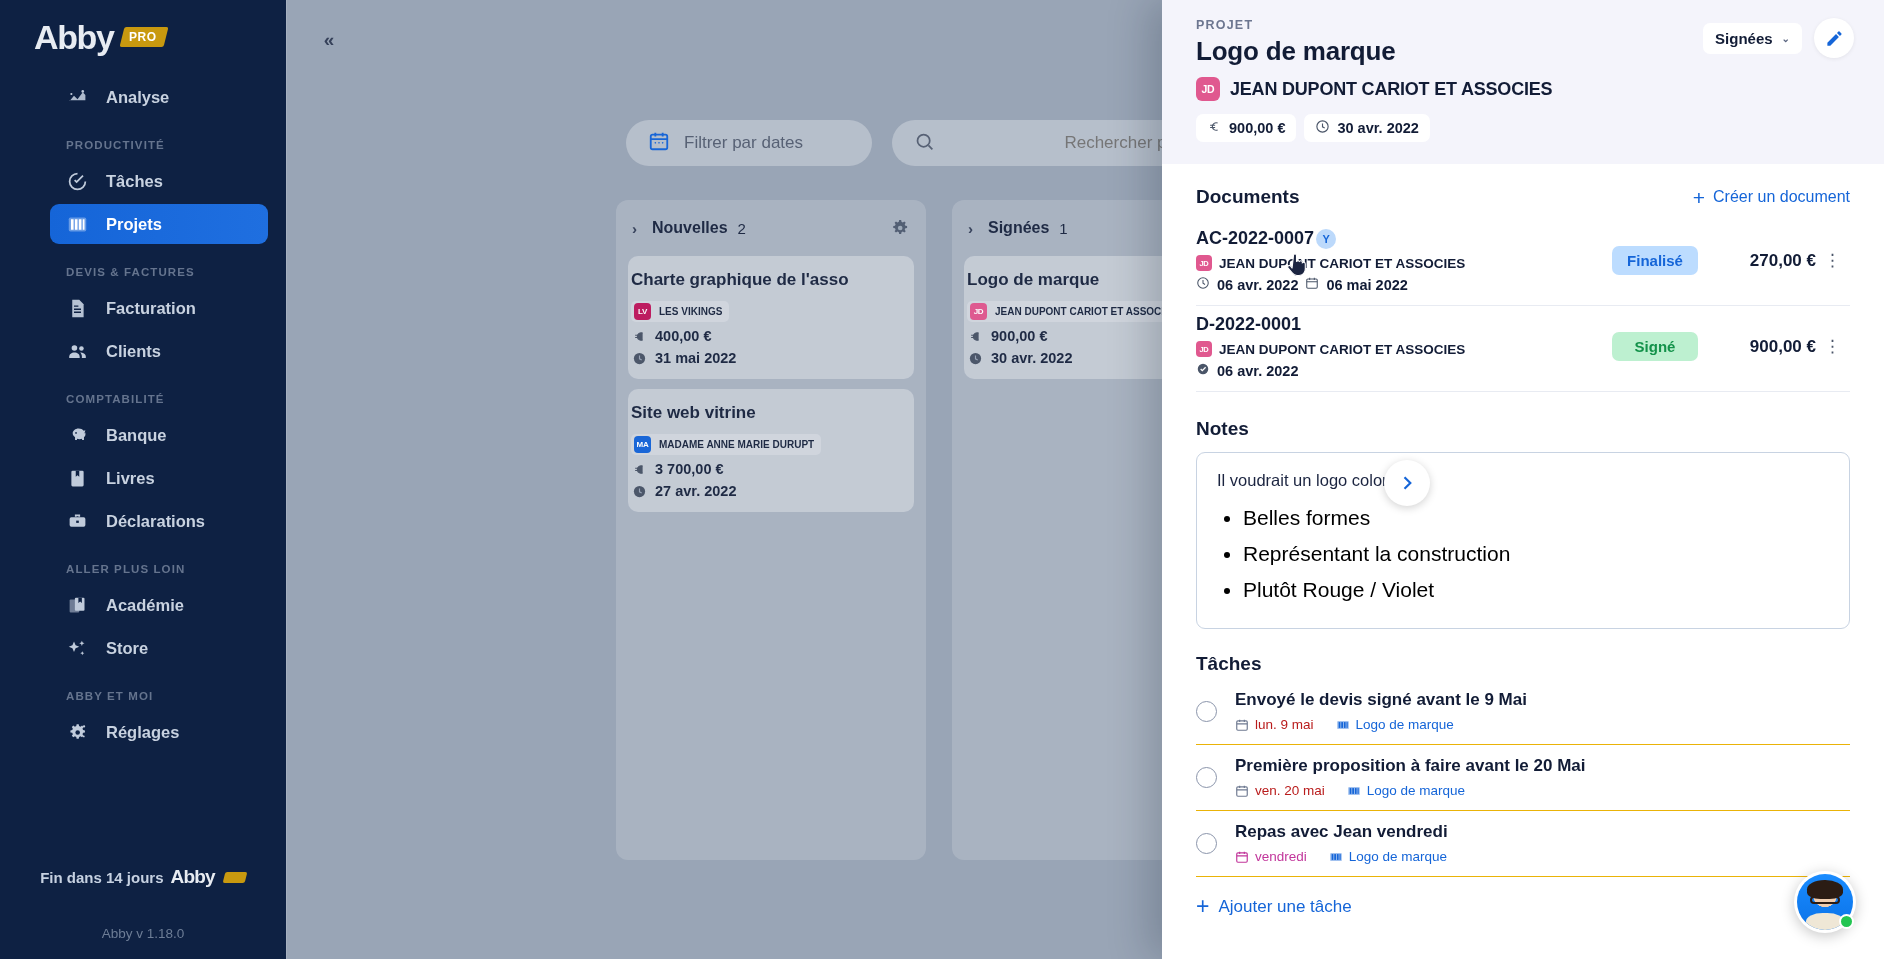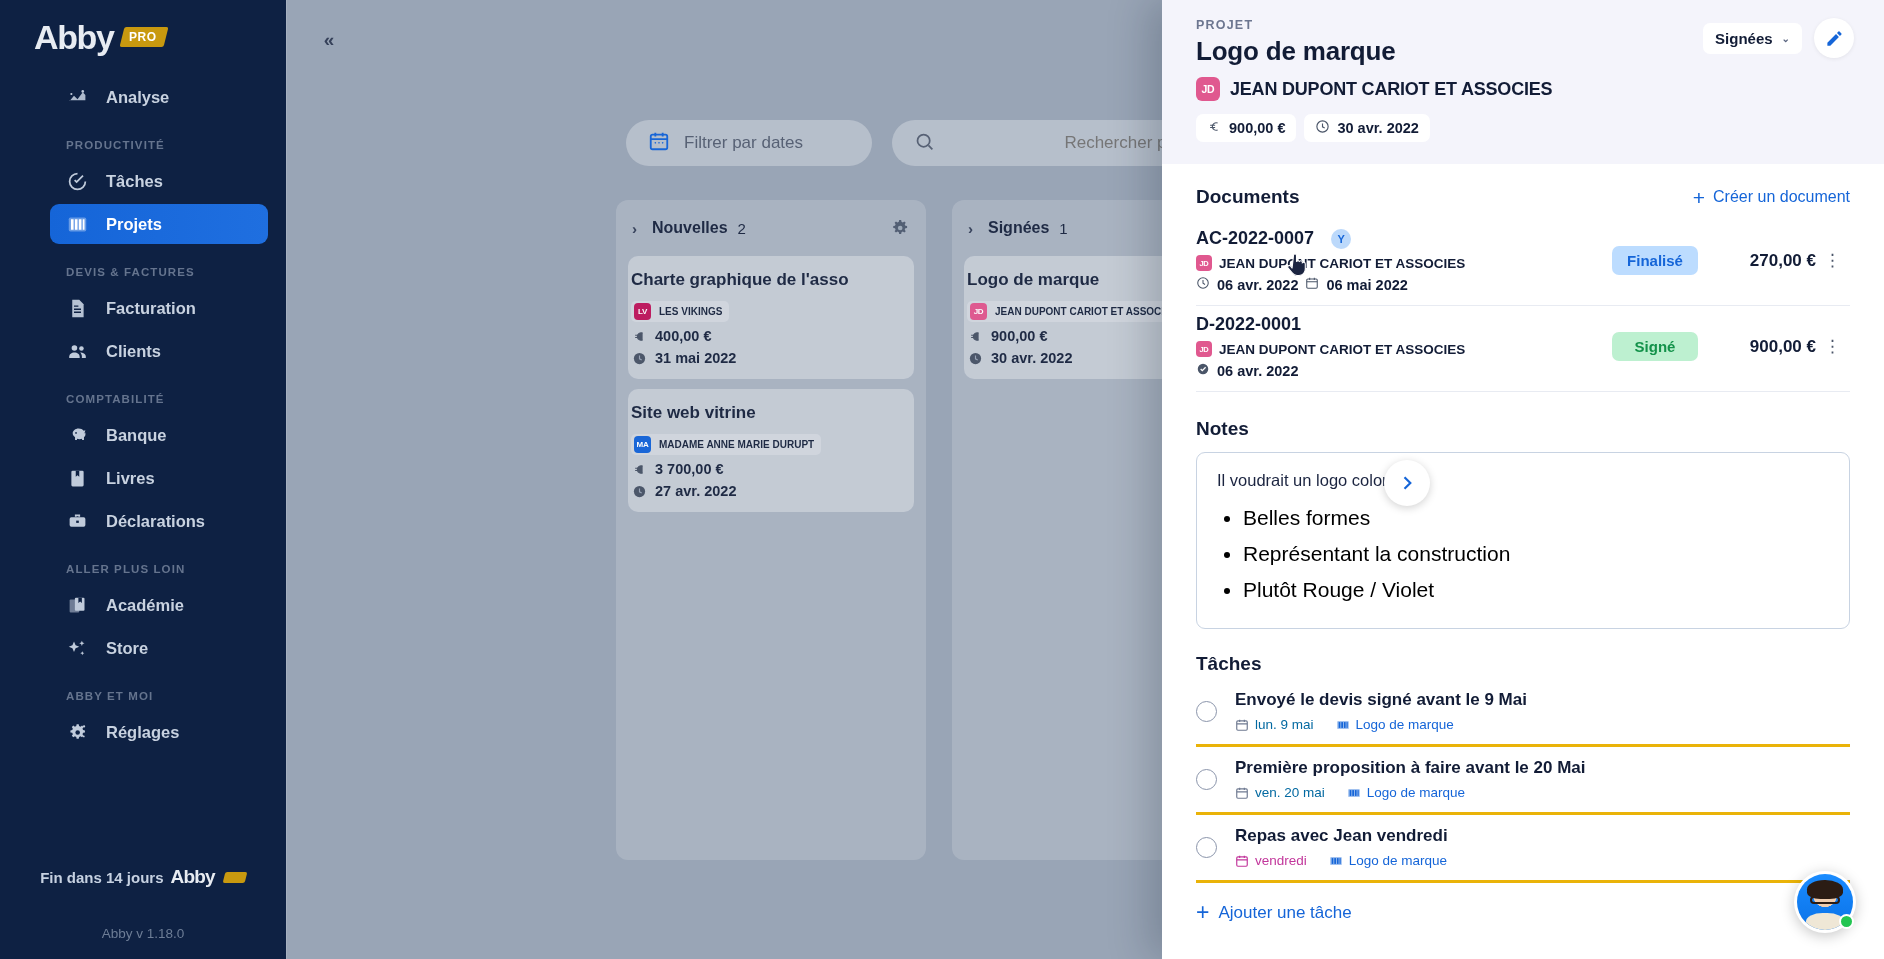--- a/index.html
+++ b/index.html
@@ -160,21 +160,21 @@
 
   .panel-body { flex:1; padding: 22px 34px 0; overflow:hidden; }
   .sec-head { display:flex; align-items:center; margin-bottom: 12px; }
   .sec-title { font-size:19px; font-weight:bold; color:#121c36; }
   .sec-action { margin-left:auto; display:flex; align-items:center; gap:8px; color:#1565d8; font-size:16px; cursor:pointer; }
   .sec-action .plus { font-size:21px; line-height:1; font-weight:300; }
 
   .doc-row { display:flex; align-items:center; padding: 8px 0 12px; border-bottom:1px solid #e8ebf2; }
   .doc-row:last-of-type { border-bottom:none; }
   .doc-left { flex:1; }
-  .doc-num { display:flex; align-items:center; gap:17px; font-size:18px; font-weight:bold; color:#121c36; }
+  .doc-num { display:flex; align-items:center; gap:2px; font-size:18px; font-weight:bold; color:#121c36; }
   .doc-badge-y {
     width:20px;height:20px;border-radius:50%;background:#bcd9fb;color:#1565d8;
     display:flex;align-items:center;justify-content:center;font-size:11px;font-weight:bold;
   }
   .doc-client { display:flex; align-items:center; gap:7px; margin-top:6px; }
   .doc-client .client-av { width:16px;height:16px;border-radius:4px;font-size:7.5px; }
   .doc-client-name { font-size:13.5px; font-weight:bold; color:#121c36; }
   .doc-dates { display:flex; align-items:center; gap:7px; margin-top:5px; font-size:14.5px; font-weight:bold; color:#121c36; }
   .doc-dates svg { width:14px;height:14px; stroke:#4a5568; fill:none; stroke-width:1.8; }
   .doc-dates .filled svg { fill:#4a5568; stroke:none; }
@@ -186,30 +186,30 @@
   .doc-menu { width:34px; text-align:center; color:#4a5568; font-size:17px; cursor:pointer; letter-spacing:1px;}
 
   .notes-box {
     border:1px solid #c8d3e2; border-radius:9px; padding: 16px 20px 20px;
     min-height: 136px;
   }
   .notes-line { font-size:16.5px; color:#1b2440; line-height:1.45; }
   .notes-list { margin: 7px 0 0 26px; }
   .notes-list li { font-size:21px; color:#000000; line-height:1.72; }
 
-  .task-row { display:flex; align-items:center; gap:18px; padding: 11px 0 12px; border-bottom:3px solid #eab308; }
+  .task-row { display:flex; align-items:center; gap:18px; padding: 11px 0 12px; border-bottom:1px solid #eab308; }
   .task-row:last-of-type { border-bottom:none; }
   .task-check {
     width:21px;height:21px;border-radius:50%;border:1.6px solid #8b95ab; flex:0 0 21px; cursor:pointer;
   }
   .task-title { font-size:17px; font-weight:bold; color:#121c36; }
   .task-meta { display:flex; align-items:center; gap:22px; margin-top:7px; }
   .task-tag { display:flex; align-items:center; gap:6px; font-size:13.5px; }
   .task-tag svg { width:14px;height:14px; }
-  .task-date { color:#0369a1; }
+  .task-date { color:#b91c1c; }
   .task-date.hot { color:#c2369b; }
   .task-proj { color:#1565d8; }
   .add-task { display:flex; align-items:center; gap:9px; color:#1565d8; font-size:17px; margin-top:18px; cursor:pointer; }
   .add-task .plus { font-size:23px; line-height:1; font-weight:300; }
 
   
   .chat-bubble {
     position:absolute; right:28px; bottom:26px; width:62px; height:62px; border-radius:50%;
     background:#ffffff; padding:3px; box-shadow:0 3px 14px rgba(0,0,0,.22); cursor:pointer; z-index:20;
   }

